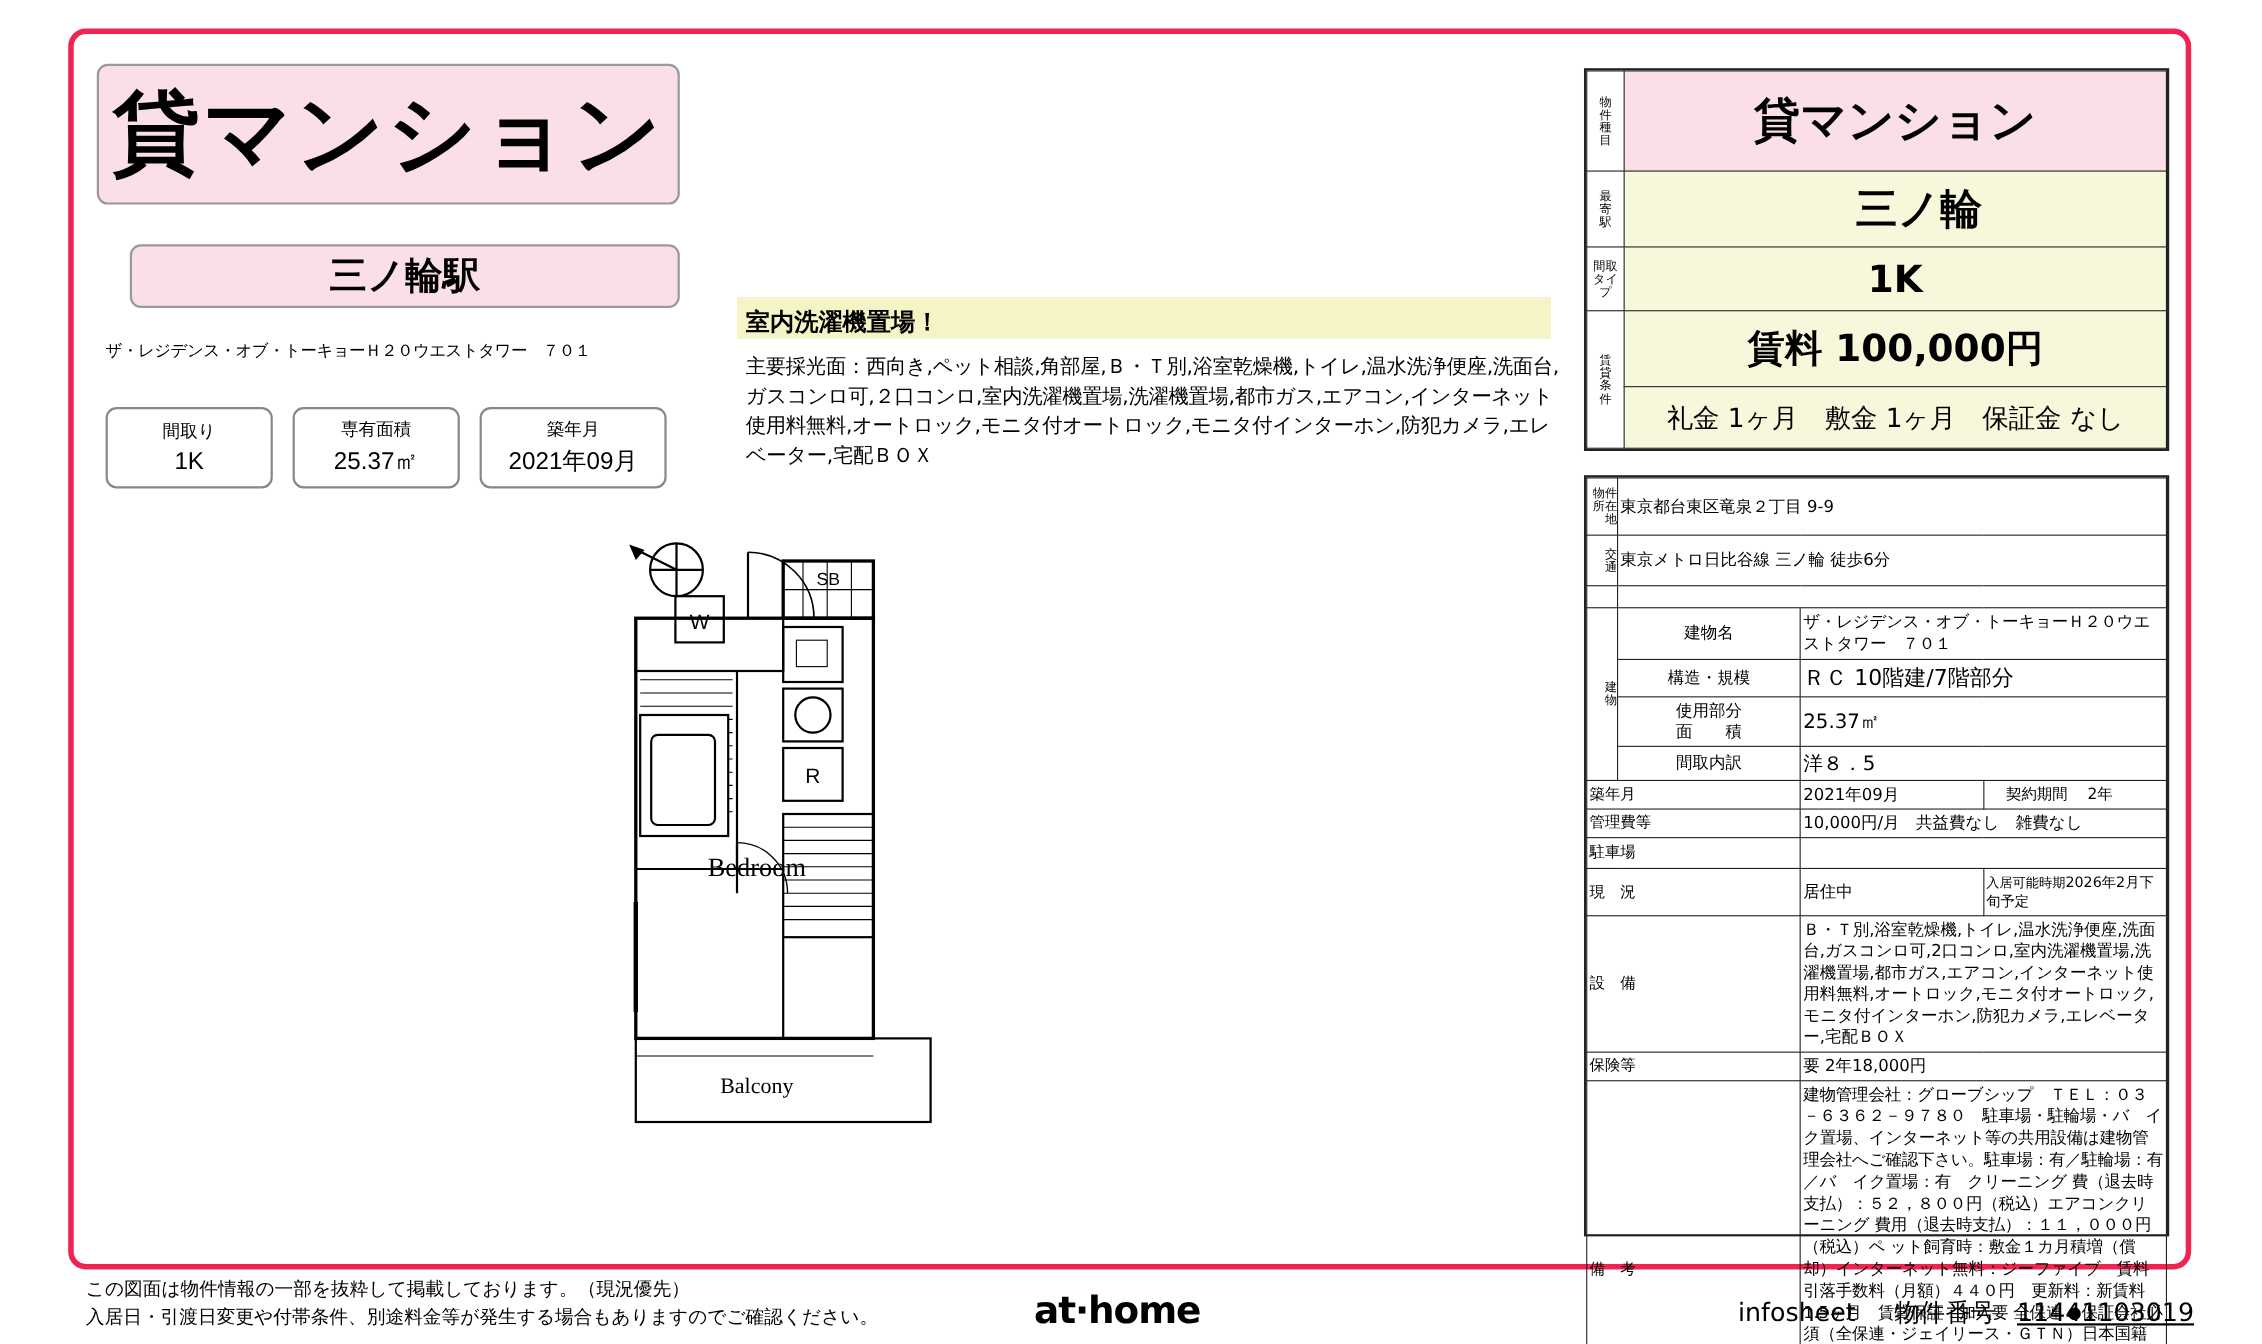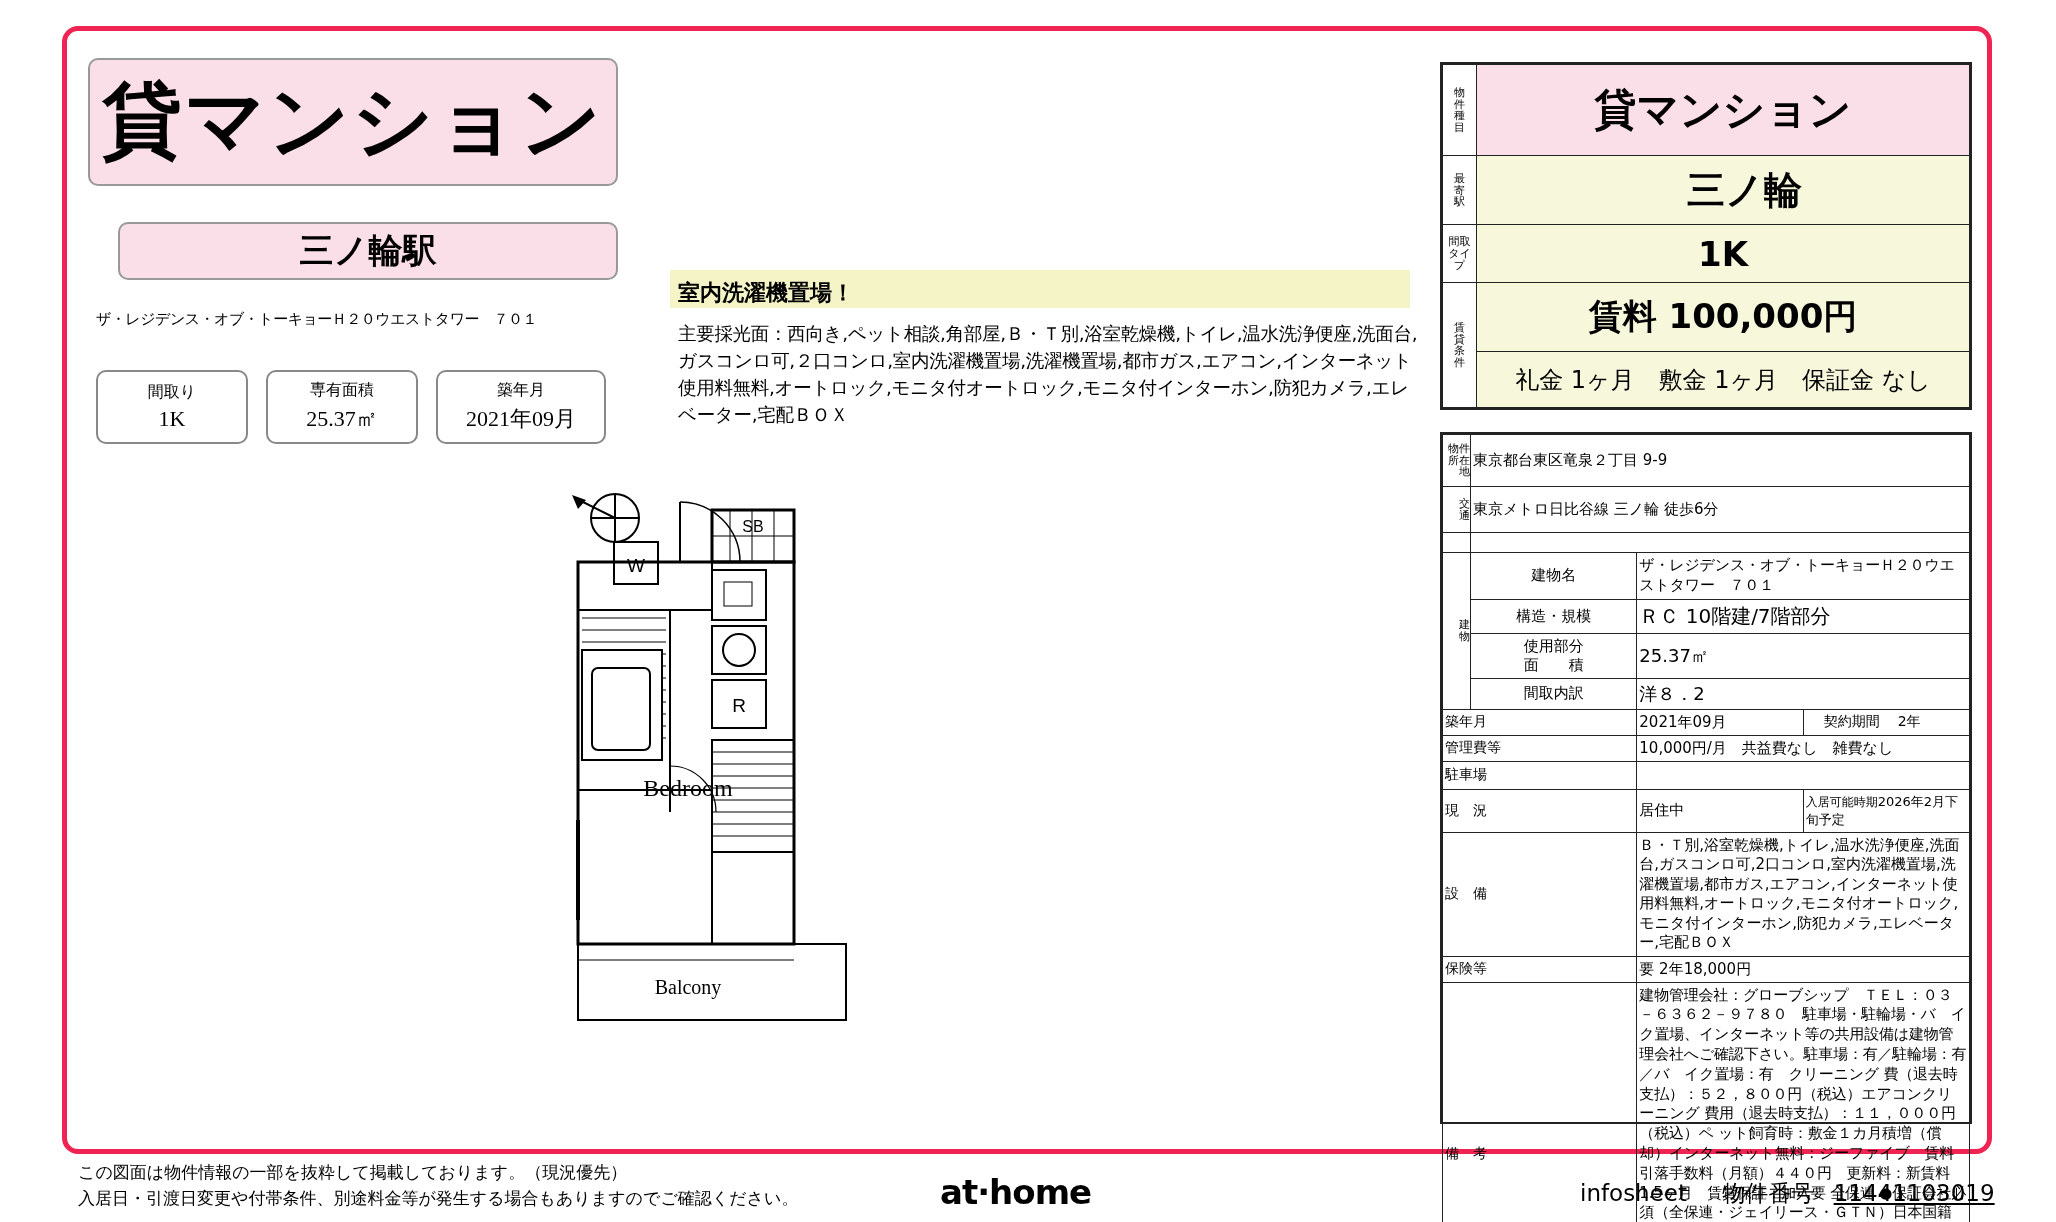--- a/index.html
+++ b/index.html
@@ -55,21 +55,21 @@
     white-space: nowrap;
   }
 
   .spec-row { position: absolute; left: 96px; top: 370px; display: flex; gap: 18px; }
   .spec-box {
     width: 152px; height: 74px;
     background: #fff;
     border: 2px solid #888;
     border-radius: 10px;
     display: flex; flex-direction: column; align-items: center; justify-content: center;
-    font-family: Liberation Serif, serif;
+    font-family: Liberation Sans, sans-serif;
   }
   .spec-box .lbl { font-size: 16px; margin-bottom: 3px; }
   .spec-box .val { font-size: 22px; }
   .spec-box.wide { width: 170px; }
 
   
   .cp-title {
     position: absolute; left: 678px; top: 278px;
     font-size: 22px; font-weight: bold;
     font-family: "DejaVu Sans", sans-serif;
@@ -340,21 +340,21 @@
     </tr>
     <tr>
       <td class="lbl-cell">
             <span style="display:block">使用部分</span>
             <span style="display:block">面　　積</span>
           </td>
       <td class="mid" colspan="2" style="font-size:18px;">25.37㎡</td>
     </tr>
     <tr>
       <td class="lbl-cell">間取内訳</td>
-      <td class="mid" colspan="2" style="font-size:18px;">洋８．2</td>
+      <td class="mid" colspan="2" style="font-size:18px;">洋８．5</td>
     </tr>
     <tr>
       <td class="lbl-cell" colspan="2" style="width:auto;text-align:left;font-size:14px;">築年月</td>
       <td style="font-size:15px;">2021年09月</td>
       <td style="font-size:14px;width:168px;">
         <span style="display:inline-block;width:92px;text-align:center;">契約期間</span><span>2年</span>
       </td>
     </tr>
     <tr>
       <td class="lbl-cell" colspan="2" style="width:auto;text-align:left;font-size:14px;">管理費等</td>

